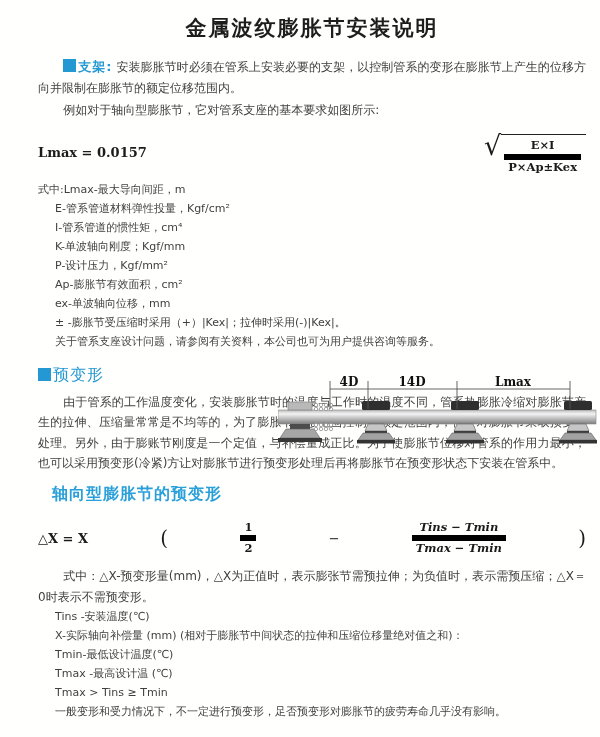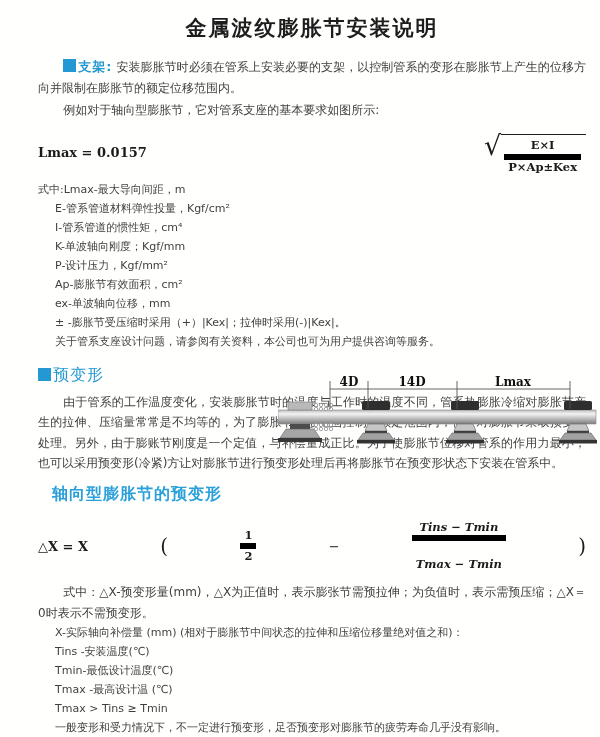--- a/index.html
+++ b/index.html
@@ -34,21 +34,21 @@
     font-weight:bold;color:#1b1b1b;font-size:13px;gap:4px;}
   .f-lmax{margin:10px 0 8px;}
   .f-dx{margin:16px 0 10px;}
   .sqrt{display:inline-flex;align-items:flex-start;}
   .sqrt-sign{font-size:27px;font-weight:normal;line-height:1;transform:translateY(1px);}
   .radicand{border-top:1.6px solid #222;padding:2px 5px 0 3px;margin-top:3px;}
   .frac{display:inline-flex;flex-direction:column;text-align:center;
     line-height:1.2;font-size:11.5px;}
   .frac .top{border-bottom:6px solid #000000;padding:0 4px 1px;}
   .frac .bot{padding:1px 4px 0;}
-  .frac-it{font-style:italic;gap:16px;}
+  .frac-it{font-style:italic;}
   .paren{font-size:20px;font-weight:normal;line-height:1;}
   .minus{font-weight:normal;}
   
   .diagram-wrap{position:absolute;left:240px;top:193px;width:348px;height:92px;}
   .dim-label{font-family:"DejaVu Serif","Liberation Serif",serif;
     font-weight:bold;font-size:12px;fill:#111;}
 </style>
 </head>
 <body>
 
@@ -180,20 +180,20 @@
     </span>
     <span class="minus">−</span>
     <span class="frac frac-it">
       <span class="top">Tins − Tmin</span>
       <span class="bot">Tmax − Tmin</span>
     </span>
     <span class="paren">)</span>
   </div>
 
   <p class="para ind">式中：△X-预变形量(mm)，△X为正值时，表示膨张节需预拉伸；为负值时，表示需预压缩；△X＝0时表示不需预变形。</p>
+  <div class="varline vind">Tins -安装温度(℃)</div>
   <div class="varline vind">X-实际轴向补偿量 (mm) (相对于膨胀节中间状态的拉伸和压缩位移量绝对值之和)：</div>
-  <div class="varline vind">Tins -安装温度(℃)</div>
   <div class="varline vind">Tmin-最低设计温度(℃)</div>
   <div class="varline vind">Tmax -最高设计温 (℃)</div>
   <div class="varline vind">Tmax &gt; Tins ≥ Tmin</div>
   <div class="varline vind">一般变形和受力情况下，不一定进行预变形，足否预变形对膨胀节的疲劳寿命几乎没有影响。</div>
 
 </div>
 
 </body></html>

